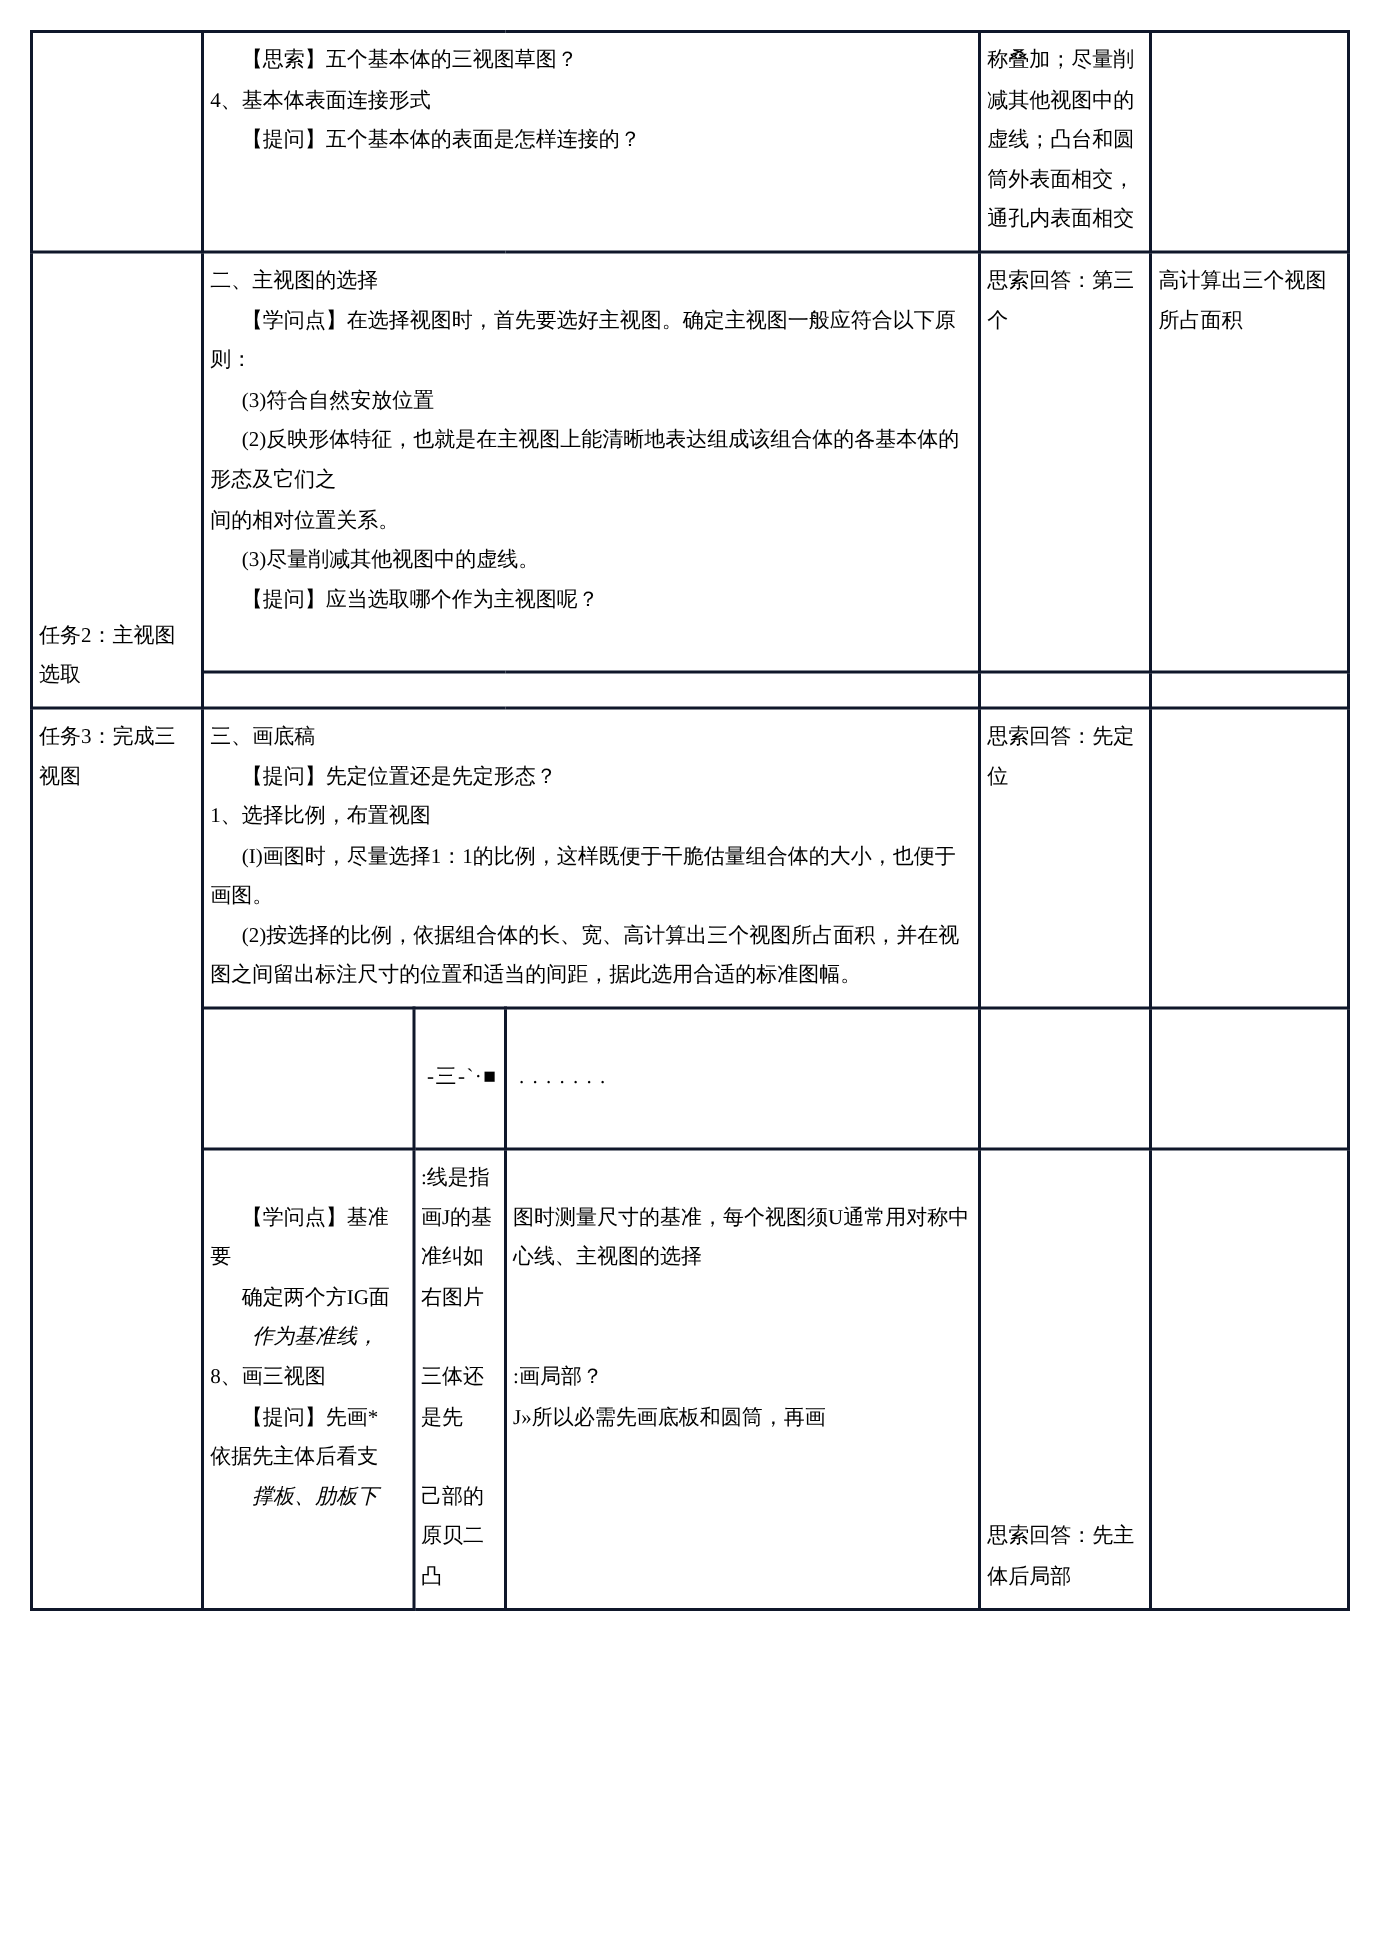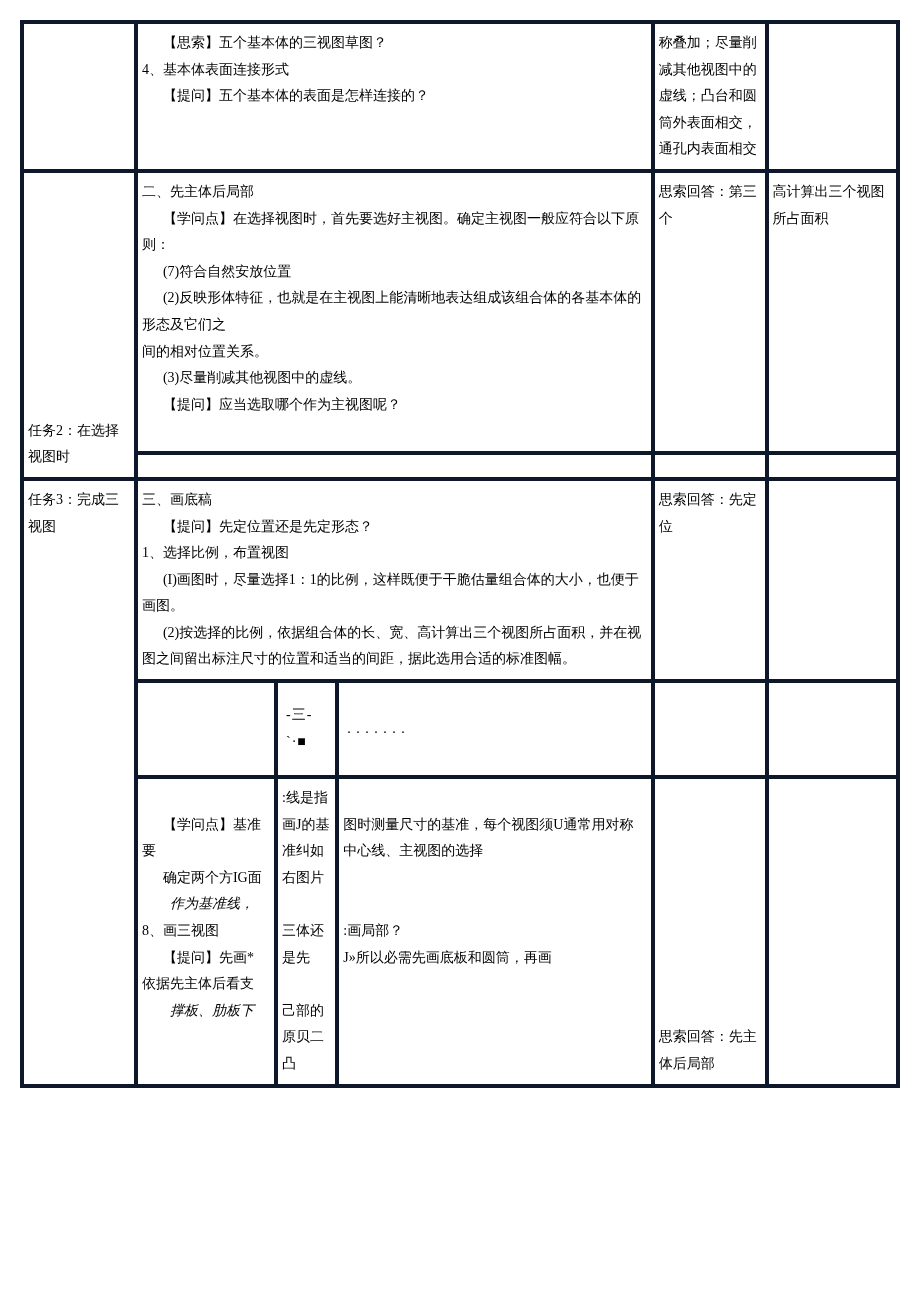--- a/index.html
+++ b/index.html
@@ -9,21 +9,21 @@
     font-size: 14px;
     background: #fff;
     color: #000;
   }
   table {
     border-collapse: collapse;
     width: 100%;
     table-layout: fixed;
   }
   td {
-    border: 4px solid #0f172a;
+    border: 2px solid #0f172a;
     padding: 6px 4px;
     vertical-align: top;
     line-height: 1.9;
     word-wrap: break-word;
   }
   .col1 { width: 13%; }
   .col2 { width: 16%; }
   .col3 { width: 7%; }
   .col4 { width: 36%; }
   .col5 { width: 13%; }
@@ -56,25 +56,25 @@
     <td colspan="3">
       <div class="indent">【思索】五个基本体的三视图草图？</div>
       <div>4、基本体表面连接形式</div>
       <div class="indent">【提问】五个基本体的表面是怎样连接的？</div>
     </td>
     <td>称叠加；尽量削减其他视图中的虚线；凸台和圆筒外表面相交，通孔内表面相交</td>
     <td></td>
   </tr>
 
   <tr>
-    <td rowspan="2" style="vertical-align:bottom;">任务2：在选择视图时</td>
+    <td rowspan="2" style="vertical-align:bottom;">任务2：主视图选取</td>
     <td colspan="3">
-      <div>二、先主体后局部</div>
+      <div>二、主视图的选择</div>
       <div class="indent">【学问点】在选择视图时，首先要选好主视图。确定主视图一般应符合以下原则：</div>
-      <div class="indent">(7)符合自然安放位置</div>
+      <div class="indent">(3)符合自然安放位置</div>
       <div class="indent">(2)反映形体特征，也就是在主视图上能清晰地表达组成该组合体的各基本体的形态及它们之</div>
       <div>间的相对位置关系。</div>
       <div class="indent">(3)尽量削减其他视图中的虚线。</div>
       <div class="indent">【提问】应当选取哪个作为主视图呢？</div>
       <div>&nbsp;</div>
     </td>
     <td>思索回答：第三个</td>
     <td>高计算出三个视图所占面积</td>
   </tr>
   <tr>

